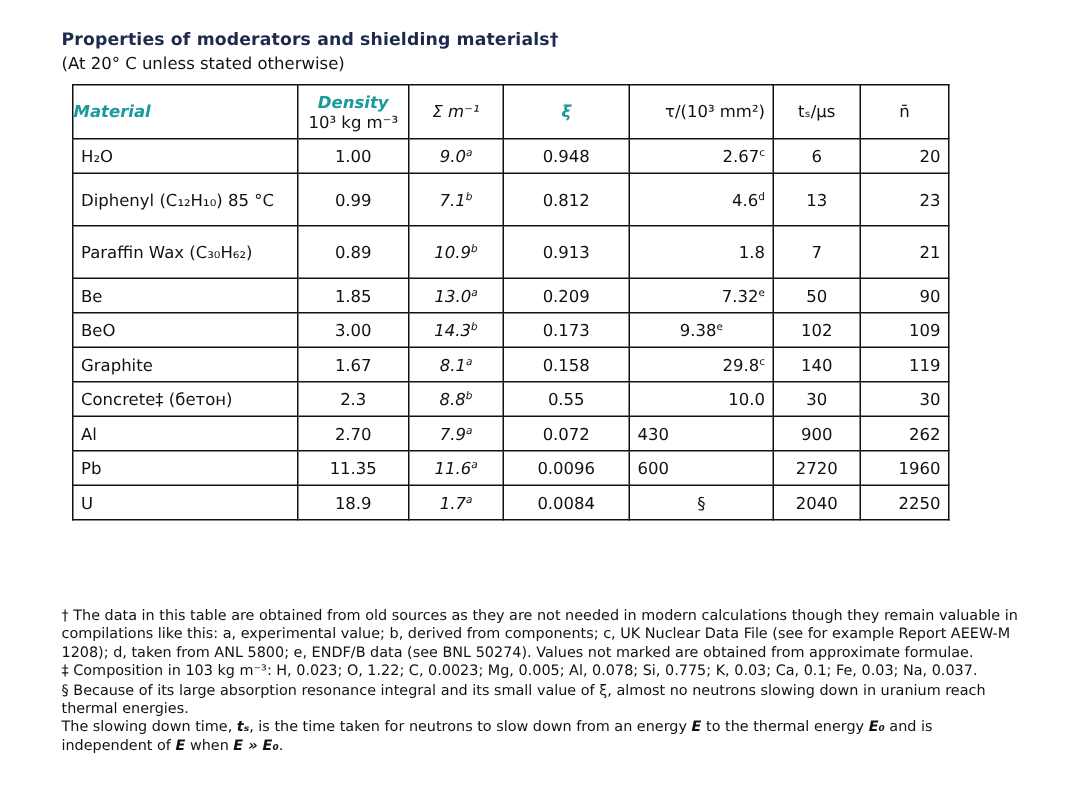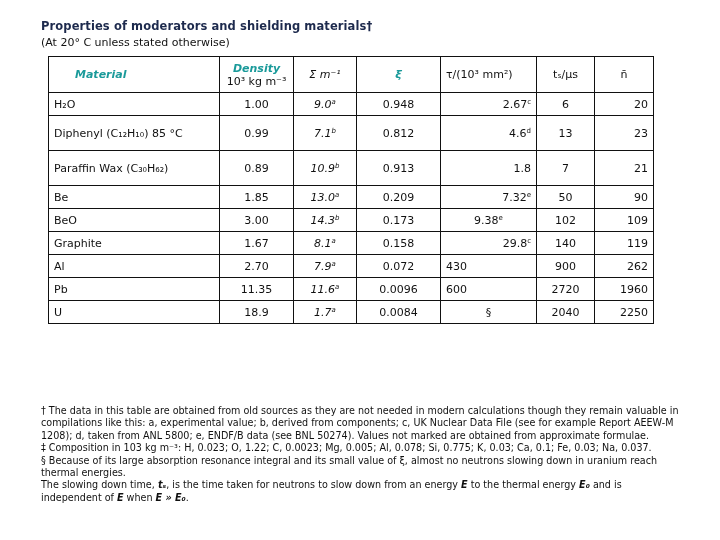--- a/index.html
+++ b/index.html
@@ -12,41 +12,41 @@
   th { height:35px; }
   .c0 { width:139px; text-align:left; }
   .c1 { width:63px; text-align:center; }
   .c2 { width:52px; text-align:center;font-style:italic; }
   .c3 { width:73px; text-align:center; }
   .c4 { width:85px; }
   .c5 { width:47px; text-align:center; }
   .c6 { width:48px; text-align:right; }
   .hdr-teal { color:#1a9a9a; font-style:italic; font-weight:bold; }
   th .sub { display:block; color:#111; font-style:normal; font-weight:normal; font-size:11px; }
-  .c0 th, th.c0 { padding-left:26px; }
+  .c0 th, th.c0 { padding-left:0; }
   .tall td { height:34px; }
   sup { font-size:7px; vertical-align:4px; }
   .foot { position:absolute; left:41px; top:405px; width:640px; font-size:9.6px; line-height:12.4px; color:#111; }
   .foot p { margin:0; }
   .ital { font-style:italic;font-weight:bold; }
 </style>
 </head>
 <body>
 
 <div class="title">Properties of moderators and shielding materials†</div>
 <div class="subtitle">(At 20° C unless stated otherwise)</div>
 
 <table>
   <thead>
     <tr>
       <th class="c0"><span class="hdr-teal">Material</span></th>
       <th class="c1"><span class="hdr-teal">Density</span><span class="sub">10³ kg m⁻³</span></th>
       <th class="c2">Σ m⁻¹</th>
       <th class="c3"><span class="hdr-teal">ξ</span></th>
-      <th class="c4" style="text-align:left">τ/(10³ mm²)</th>
+      <th class="c4" style="text-align:right">τ/(10³ mm²)</th>
       <th class="c5">tₛ/μs</th>
       <th class="c6" style="text-align:center">n̄</th>
     </tr>
   </thead>
   <tbody id="tbody">
       <tr>
         <td class="c0"><span>H₂O</span></td>
         <td class="c1"><span>1.00</span></td>
         <td class="c2"><span>9.0</span><sup>a</sup></td>
         <td class="c3"><span>0.948</span></td>
@@ -93,20 +93,29 @@
       <tr>
         <td class="c0"><span>Graphite</span></td>
         <td class="c1"><span>1.67</span></td>
         <td class="c2"><span>8.1</span><sup>a</sup></td>
         <td class="c3"><span>0.158</span></td>
         <td class="c4" style="text-align: right;"><span>29.8</span><sup>c</sup></td>
         <td class="c5"><span>140</span></td>
         <td class="c6"><span>119</span></td>
       </tr>
       <tr>
+        <td class="c0"><span>Concrete‡ (бетон)</span></td>
+        <td class="c1"><span>2.3</span></td>
+        <td class="c2"><span>8.8</span><sup>b</sup></td>
+        <td class="c3"><span>0.55</span></td>
+        <td class="c4" style="text-align: right;"><span>10.0</span><sup></sup></td>
+        <td class="c5"><span>30</span></td>
+        <td class="c6"><span>30</span></td>
+      </tr>
+      <tr>
         <td class="c0"><span>Al</span></td>
         <td class="c1"><span>2.70</span></td>
         <td class="c2"><span>7.9</span><sup>a</sup></td>
         <td class="c3"><span>0.072</span></td>
         <td class="c4" style="text-align: left;"><span>430</span><sup></sup></td>
         <td class="c5"><span>900</span></td>
         <td class="c6"><span>262</span></td>
       </tr>
       <tr>
         <td class="c0"><span>Pb</span></td>

